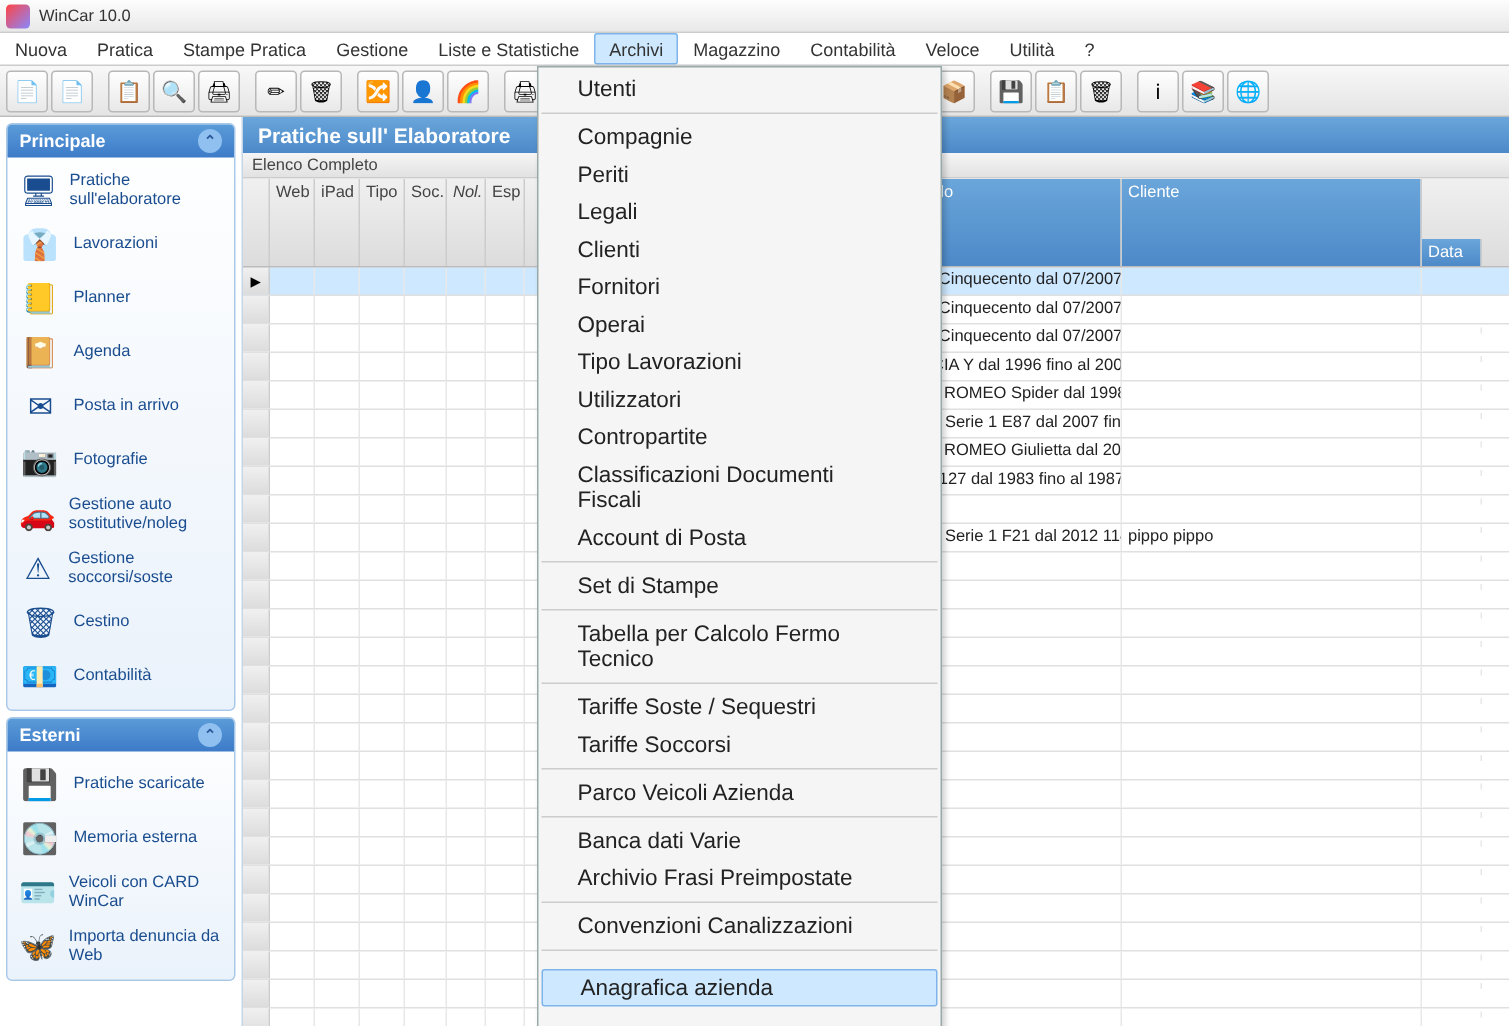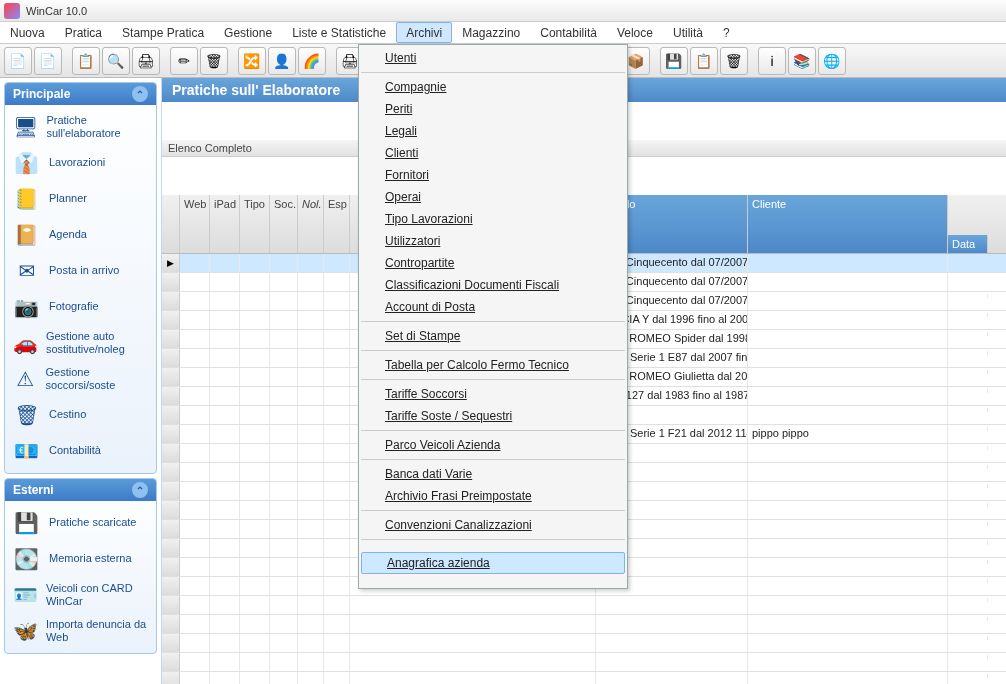--- a/index.html
+++ b/index.html
@@ -15,36 +15,36 @@
 .tool-sep { width: 6px; }
 .main { display: flex; height: calc(684px - 22px - 22px - 34px); }
 .sidebar { width: 162px; background: #fff; border-right: 1px solid #c5d6e8; overflow-y: auto; }
 .panel { margin: 4px; border: 1px solid #a8c8e8; border-radius: 4px; background: linear-gradient(#fff,#eaf2fb); }
 .panel-header { background: linear-gradient(#5a9bd8,#3d7bc8); color: #fff; font-weight: bold; padding: 3px 8px; border-radius: 3px 3px 0 0; display: flex; justify-content: space-between; align-items: center; font-size: 12px; }
 .panel-header .chev { width: 16px; height: 16px; background: #8fc0f0; border-radius: 50%; display: flex; align-items: center; justify-content: center; font-size: 10px; color: #2a5a9a; }
 .panel-body { padding: 4px 0; }
 .side-item { display: flex; align-items: center; gap: 8px; padding: 4px 8px; color: #1a4d8f; cursor: default; }
 .side-item .icon { width: 28px; height: 28px; display: flex; align-items: center; justify-content: center; font-size: 20px; }
 .side-item .label { line-height: 1.2; }
-.content { flex: 1; display: flex; flex-direction: column; background: #fff; position: relative; gap: 38px; }
+.content { flex: 1; display: flex; flex-direction: column; background: #fff; position: relative; }
 .content-header { background: linear-gradient(#6aa6da,#4d89c8); color: #fff; font-weight: bold; padding: 4px 10px; font-size: 14px; }
 .sub-header { background: linear-gradient(#f5f5f5,#e2e2e2); color: #444; padding: 2px 6px; font-size: 11px; border-bottom: 1px solid #ccc; }
 .grid { flex: 1; overflow: auto; position: relative; }
 .grid-head { display: flex; background: linear-gradient(#f0f0f0,#dcdcdc); border-bottom: 1px solid #bbb; position: sticky; top: 0; }
 .gh { border-right: 1px solid #ccc; padding: 3px 4px; color: #444; font-size: 11px; text-align: left; }
 .grid-body { }
 .gr { display: flex; height: 19px; border-bottom: 1px solid #e0e0e0; }
 .gr.sel { background: #cde8ff; }
 .gc { border-right: 1px solid #e8e8e8; padding: 2px 4px; white-space: nowrap; overflow: hidden; font-size: 11px; color: #222; }
 .row-indicator { width: 18px; border-right: 1px solid #ccc; background: linear-gradient(#f0f0f0,#dcdcdc); display: flex; align-items: center; justify-content: center; font-size: 9px; }
 .col-web { width: 30px; } .col-ipad { width: 30px; } .col-tipo { width: 30px; } .col-soc { width: 28px; } .col-nol { width: 26px; font-style: italic; } .col-esp { width: 26px; }
 .col-veic { width: 152px; } .col-cli { width: 200px; } .col-data { width: 40px; margin-top: 40px; }
 .spacer-col { width: 246px; }
 .dropdown { position: absolute; left: 358px; top: 44px; width: 270px; background: #f5f5f5; border: 1px solid #9aa; box-shadow: 2px 2px 4px rgba(0,0,0,0.2); z-index: 10; padding: 2px 0; }
-.dd-item { padding: 4px 26px; color: #222; font-size: 12px; cursor: default; text-decoration: underline; }
+.dd-item { padding: 4px 26px; color: #222; font-size: 15px; cursor: default; }
 .dd-item.hover { background: #cde8ff; border: 1px solid #7eb4ea; padding: 3px 25px; border-radius: 2px; margin: 12px 2px; }
 .dd-sep { height: 1px; background: #ccc; margin: 3px 2px; }
 </style>
 </head>
 <body>
 
 <div class="titlebar">
   <div class="app-icon"></div>
   <span class="title">WinCar 10.0</span>
 </div>
@@ -575,22 +575,22 @@
     <div class="dd-item">Tipo Lavorazioni</div>
     <div class="dd-item">Utilizzatori</div>
     <div class="dd-item">Contropartite</div>
     <div class="dd-item">Classificazioni Documenti Fiscali</div>
     <div class="dd-item">Account di Posta</div>
     <div class="dd-sep"></div>
     <div class="dd-item">Set di Stampe</div>
     <div class="dd-sep"></div>
     <div class="dd-item">Tabella per Calcolo Fermo Tecnico</div>
     <div class="dd-sep"></div>
+    <div class="dd-item">Tariffe Soste / Sequestri</div>
     <div class="dd-item">Tariffe Soccorsi</div>
-    <div class="dd-item">Tariffe Soste / Sequestri</div>
     <div class="dd-sep"></div>
     <div class="dd-item">Parco Veicoli Azienda</div>
     <div class="dd-sep"></div>
     <div class="dd-item">Banca dati Varie</div>
     <div class="dd-item">Archivio Frasi Preimpostate</div>
     <div class="dd-sep"></div>
     <div class="dd-item">Convenzioni Canalizzazioni</div>
     <div class="dd-sep"></div>
     <div class="dd-item hover">Anagrafica azienda</div>
   </div>

